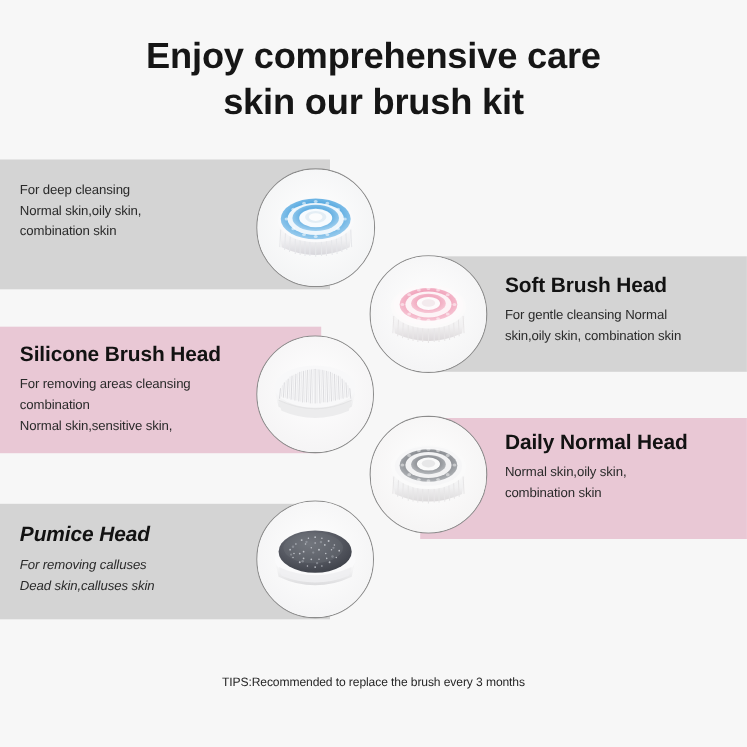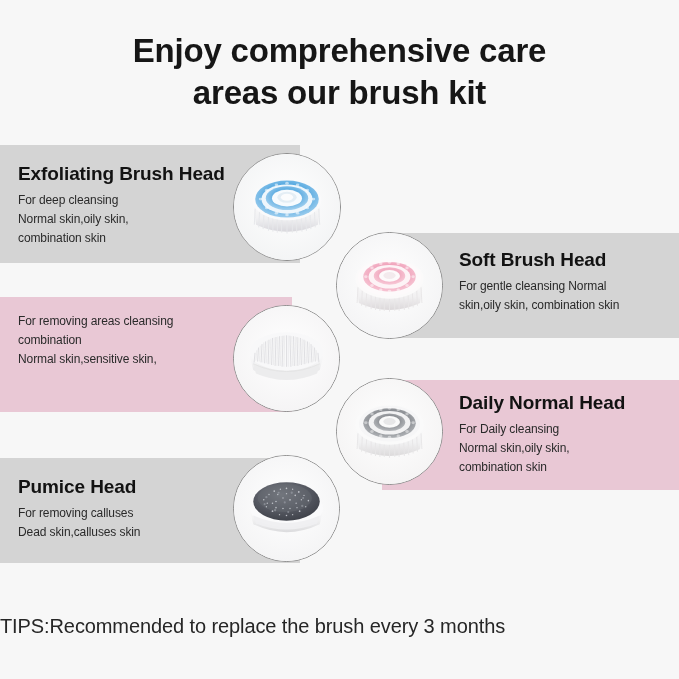--- a/index.html
+++ b/index.html
@@ -44,32 +44,32 @@
     background:#fdfdfd;
     border:1.4px solid #8c8c8c;
     box-sizing:border-box;
     overflow:hidden;
   }
   .prod svg{display:block;width:100%;height:100%;}
 
   
   .tips{
     position:absolute;left:0;top:615px;width:679px;
-    text-align:left;font-size:20px;color:#262626;
+    text-align:center;font-size:11px;color:#262626;
     letter-spacing:-0.1px;
   }
 </style>
 </head>
 <body>
 
 <div id="stage">
 
   <div class="title">
     <span>Enjoy comprehensive care</span>
-    <span class="l2">areas our brush kit</span>
+    <span class="l2">skin our brush kit</span>
   </div>
 
   <div class="band gray" style="left:0;top:145px;width:300px;height:118px;"></div>
 
   <div class="band gray" style="left:380px;top:233px;width:299px;height:105px;"></div>
 
   <div class="band pink" style="left:0;top:297px;width:292px;height:115px;"></div>
 
   <div class="band pink" style="left:382px;top:380px;width:297px;height:110px;"></div>
 
@@ -135,21 +135,20 @@
           <ellipse cx="83" cy="61" rx="2" ry="1.6"></ellipse>
         <ellipse cx="72" cy="67" rx="2" ry="1.6"></ellipse>
           <ellipse cx="60" cy="69" rx="2" ry="1.6"></ellipse>
         <ellipse cx="48" cy="67" rx="2" ry="1.6"></ellipse>
           <ellipse cx="37" cy="61" rx="2" ry="1.6"></ellipse>
       </g>
     </svg>
   </div>
 
   <div class="info" style="left:18px;top:163px;width:230px;">
-    <div class="head">Exfoliating Brush Head</div>
     <div class="line">For deep cleansing</div>
     <div class="line">Normal skin,oily skin,</div>
     <div class="line">combination skin</div>
   </div>
 
   <div class="prod" style="left:336px;top:232px;width:107px;height:107px;">
     <svg viewBox="0 0 120 120">
       <defs>
         <radialGradient id="bgB" cx="50%" cy="45%" r="62%">
           <stop offset="0%" stop-color="#ffffff"></stop>
@@ -274,20 +273,21 @@
         <line x1="90" y1="46" x2="91" y2="63"></line>
           <line x1="94" y1="51" x2="95" y2="62"></line>
       </g>
 
       <path d="M22 66 q38 18 76 0 l-3 11 q-35 15 -70 0 z" fill="#ececed"></path>
       <path d="M22 66 q38 18 76 0" fill="none" stroke="#e3e3e4" stroke-width="1"></path>
     </svg>
   </div>
 
   <div class="info" style="left:18px;top:312px;width:235px;">
+    <div class="head">Silicone Brush Head</div>
     <div class="line">For removing areas cleansing</div>
     <div class="line">combination</div>
     <div class="line">Normal skin,sensitive skin,</div>
   </div>
 
   <div class="prod" style="left:336px;top:378px;width:107px;height:107px;">
     <svg viewBox="0 0 120 120">
       <defs>
         <radialGradient id="bgD" cx="50%" cy="45%" r="62%">
           <stop offset="0%" stop-color="#ffffff"></stop>
@@ -342,21 +342,20 @@
         <ellipse cx="70" cy="65" rx="2" ry="1.6"></ellipse>
           <ellipse cx="60" cy="66.5" rx="2" ry="1.6"></ellipse>
         <ellipse cx="50" cy="65" rx="2" ry="1.6"></ellipse>
           <ellipse cx="40" cy="60" rx="2" ry="1.6"></ellipse>
       </g>
     </svg>
   </div>
 
   <div class="info" style="left:459px;top:392px;width:215px;">
     <div class="head">Daily Normal Head</div>
-    <div class="line">For Daily cleansing</div>
     <div class="line">Normal skin,oily skin,</div>
     <div class="line">combination skin</div>
   </div>
 
   <div class="prod" style="left:233px;top:455px;width:107px;height:107px;">
     <svg viewBox="0 0 120 120">
       <defs>
         <radialGradient id="bgE" cx="50%" cy="45%" r="62%">
           <stop offset="0%" stop-color="#ffffff"></stop>
             <stop offset="100%" stop-color="#f3f3f4"></stop>
@@ -421,21 +420,21 @@
           <circle cx="62" cy="64" r="1.2"></circle>
         <circle cx="47" cy="62" r="1.3"></circle>
           <circle cx="35" cy="55" r="1.2"></circle>
           <circle cx="58" cy="53" r="1.2"></circle>
       </g>
 
       <path d="M22 68 q38 17 76 0 l-3 9 q-35 14 -70 0 z" fill="#efeff1" opacity="0.95"></path>
     </svg>
   </div>
 
-  <div class="info" style="left:18px;top:476px;width:225px;">
+  <div class="info" style="left:18px;top:476px;width:225px;font-style:italic;">
     <div class="head">Pumice Head</div>
     <div class="line">For removing calluses</div>
     <div class="line">Dead skin,calluses skin</div>
   </div>
 
   <div class="tips">TIPS:Recommended to replace the brush every 3 months</div>
 
 </div>
 
 </body></html>

